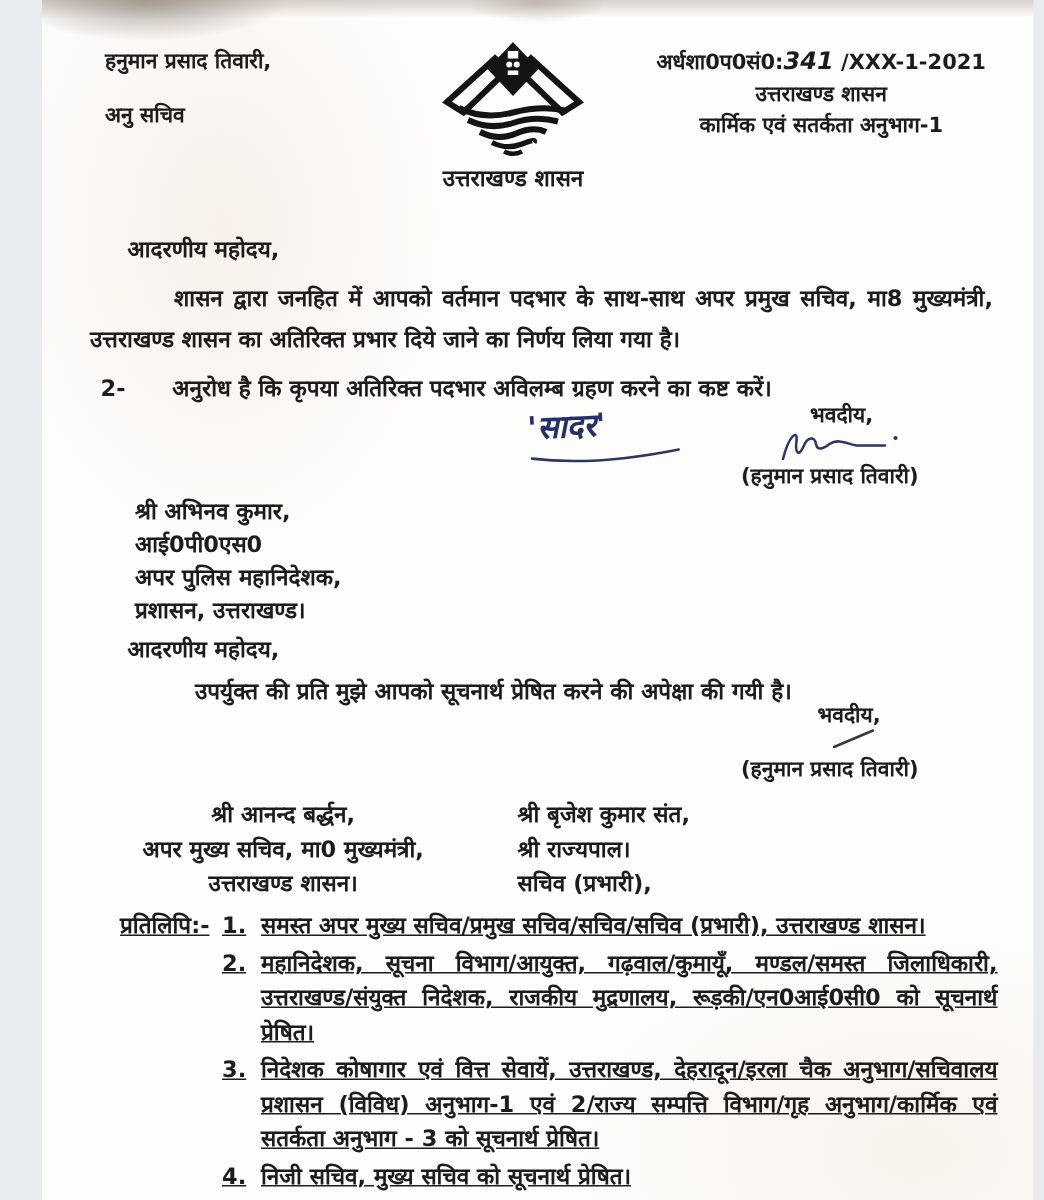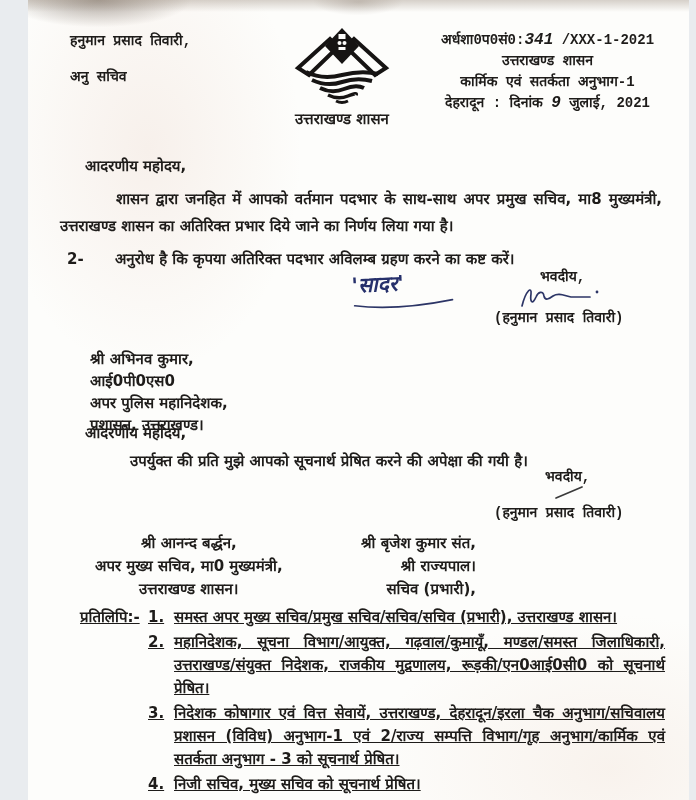--- a/index.html
+++ b/index.html
@@ -22,21 +22,21 @@
   }
   .paper-topshade {
     position:absolute; left:0; top:0; width:100%; height:12px;
     background:linear-gradient(rgba(150,135,120,.38), rgba(150,135,120,0));
   }
   .abs { position:absolute; }
   .hin { font-family:"DejaVu Sans","Liberation Sans",sans-serif; }
   .b   { font-weight:700; }
   .sb  { font-weight:600; }
   .t15 { font-size:15px; }
-  .t14 { font-size:14px;font-family:Liberation Mono, monospace; }
+  .t14 { font-size:14px; }
   .ink { color:#26306b; }         
   .just{ text-align:justify; }
   .ref-block { text-align:center; line-height:21px; }
   .hand { font-style:italic; font-weight:700; }
   .sig-line { stroke:#2c3566; stroke-width:1.7; fill:none; stroke-linecap:round; }
   .copy-row { display:flex; align-items:flex-start; margin-bottom:2px; }
   .copy-num { width:26px; flex:0 0 26px; font-weight:700; }
   .copy-text{ flex:1; text-align:justify; }
 </style>
 </head>
@@ -72,25 +72,20 @@
 </div>
 <div class="abs hin b t15" style="left:252px; top:108px; width:180px; text-align:center;">उत्तराखण्ड शासन</div>
 
 <div class="abs ref-block hin b t14" style="left:420px; top:30px; width:255px;">
   <div>
     <span>अर्धशा0प0सं0:</span><span class="hand" style="font-size:16px;text-align:right;">341</span>
     <span>/XXX-1-2021</span>
   </div>
   <div>उत्तराखण्ड शासन</div>
   <div>कार्मिक एवं सतर्कता अनुभाग-1</div>
-  <div>
-    <span>देहरादून : दिनांक</span>
-    <span class="hand" style="font-size:16px;">9</span>
-    <span>जुलाई, 2021</span>
-  </div>
 </div>
 
 <div class="abs hin sb t15" style="left:85px; top:155px;">आदरणीय महोदय,</div>
 
 <div class="abs hin sb t15 just" style="left:60px; top:186px; width:602px; line-height:27px; text-indent:56px;">शासन द्वारा जनहित में आपको वर्तमान पदभार के साथ-साथ अपर प्रमुख सचिव, मा8 मुख्यमंत्री, उत्तराखण्ड शासन का अतिरिक्त प्रभार दिये जाने का निर्णय लिया गया है।</div>
 
 <div class="abs hin sb t15" style="left:67px; top:248px; width:577px;">
   <span class="b">2-</span>
   <span style="display:inline-block; margin-left:26px;">अनुरोध है कि कृपया अतिरिक्त पदभार अविलम्ब ग्रहण करने का कष्ट करें।</span>
 </div>
@@ -104,21 +99,21 @@
 
 <div class="abs hin b t14" style="left:540px; top:266px;">भवदीय,</div>
 <div class="abs" style="left:518px; top:283px;">
   <svg width="88" height="28" viewBox="0 0 88 28">
     <path d="M4 23 C8 7, 14 3, 13 11 C12 18, 14 23, 18 14 C20 9, 25 7, 26 13 C27 18, 31 16, 35 13 C41 9, 47 13, 53 14 L72 14" class="sig-line"></path>
     <circle cx="79" cy="9" r="1.4" fill="#2c3566"></circle>
   </svg>
 </div>
 <div class="abs hin b t14" style="left:494px; top:307px;">(हनुमान प्रसाद तिवारी)</div>
 
-<div class="abs hin sb t15" style="left:90px; top:348px; line-height:22px;">
+<div class="abs hin sb t15" style="left:90px; top:330px; line-height:22px;">
   <div>श्री अभिनव कुमार,</div>
   <div>आई0पी0एस0</div>
   <div>अपर पुलिस महानिदेशक,</div>
   <div>प्रशासन, उत्तराखण्ड।</div>
 </div>
 
 <div class="abs hin sb t15" style="left:85px; top:422px;">आदरणीय महोदय,</div>
 
 <div class="abs hin sb t15" style="left:130px; top:450px; width:532px;">उपर्युक्त की प्रति मुझे आपको सूचनार्थ प्रेषित करने की अपेक्षा की गयी है।</div>
 
@@ -128,21 +123,21 @@
     <path d="M4 14 L30 3" class="sig-line" style="stroke:#3a3a3a;"></path>
   </svg>
 </div>
 <div class="abs hin b t14" style="left:494px; top:502px;">(हनुमान प्रसाद तिवारी)</div>
 
 <div class="abs hin sb t15" style="left:95px; top:532px; line-height:23px;text-align:center;">
   <div>श्री आनन्द बर्द्धन,</div>
   <div>अपर मुख्य सचिव, मा0 मुख्यमंत्री,</div>
   <div>उत्तराखण्ड शासन।</div>
 </div>
-<div class="abs hin sb t15" style="left:361px; top:532px; line-height:23px;text-align:right;">
+<div class="abs hin sb t15" style="left:345px; top:532px; line-height:23px;">
   <div>श्री बृजेश कुमार संत,</div>
   <div>श्री राज्यपाल।</div>
   <div>सचिव (प्रभारी),</div>
 </div>
 
 <div class="abs" style="left:80px; top:606px; width:585px;text-decoration:underline;">
   <div style="display:flex; align-items:flex-start;">
     <div class="hin b t15" style="flex:0 0 68px;">प्रतिलिपि:-</div>
     <div style="flex:1;">
       <div class="copy-row hin sb t15" style="line-height:23px;">

